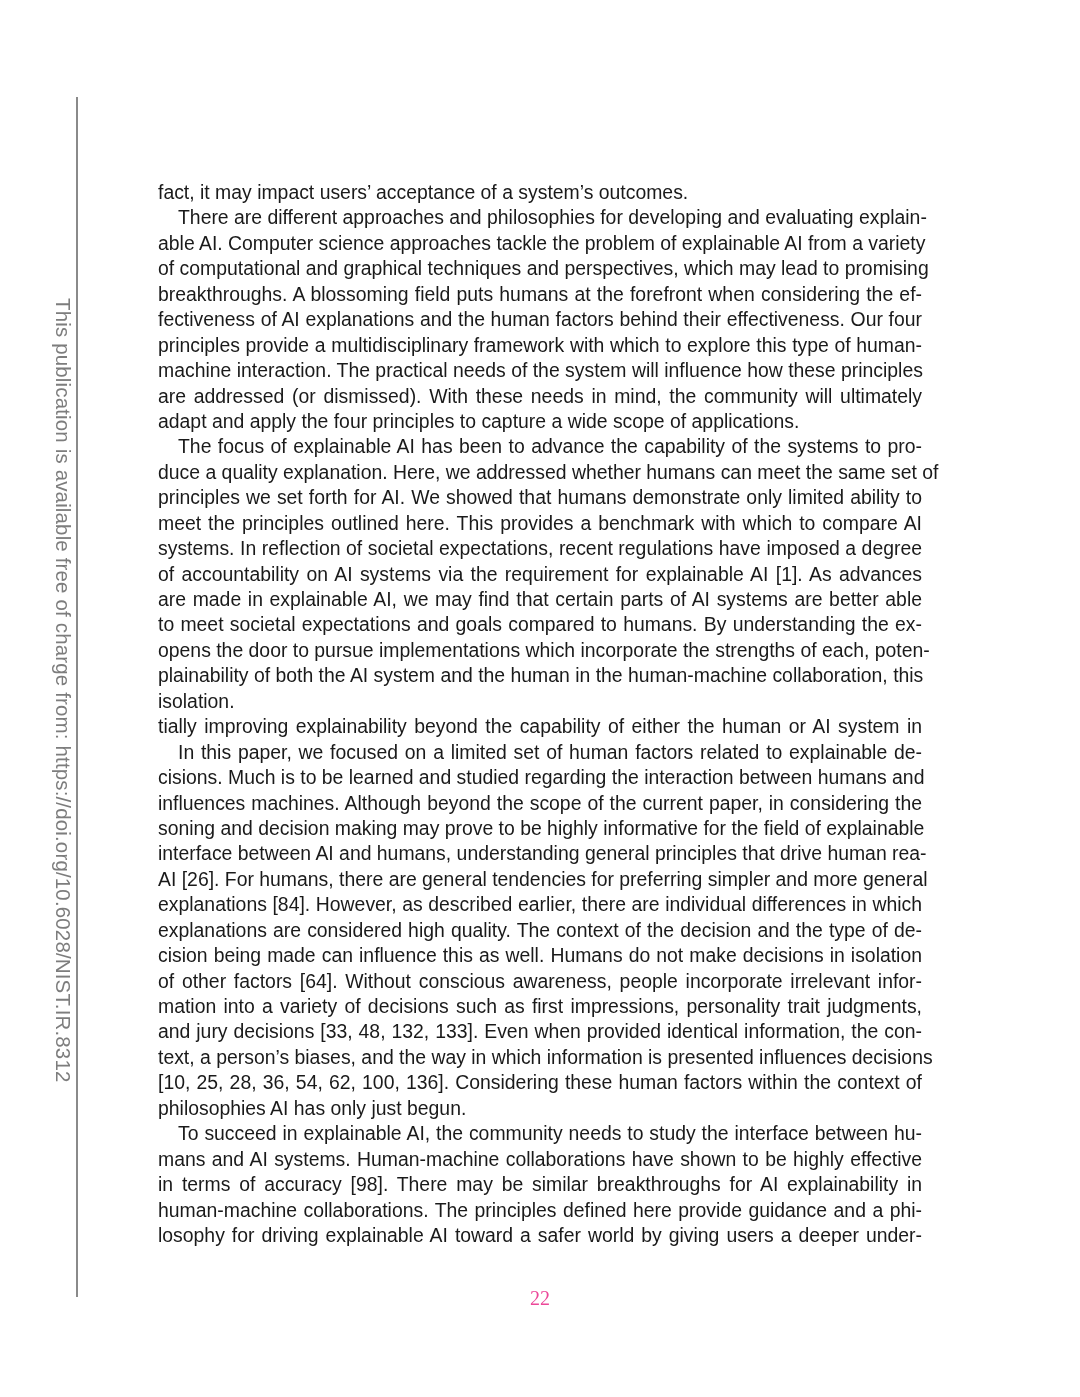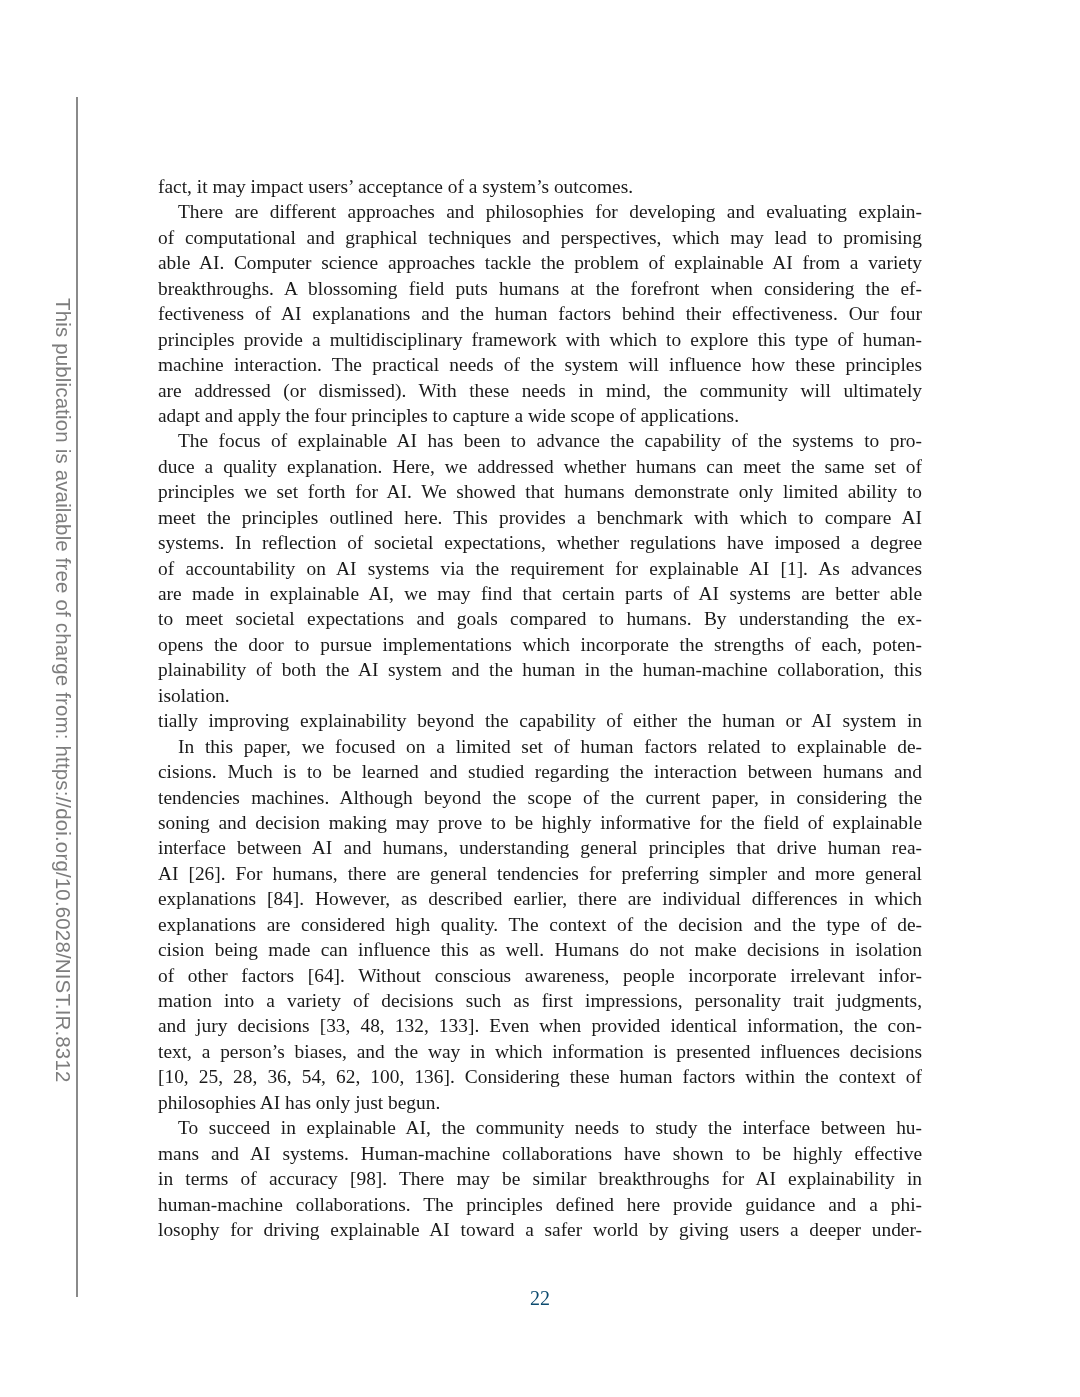--- a/index.html
+++ b/index.html
@@ -38,23 +38,23 @@
       font-family: "Liberation Sans", sans-serif;
       font-size: 20.5px;
       color: #7d7d7d;
       letter-spacing: 0.15px;
       white-space: nowrap;
       line-height: 30px;
     }
     .body-text {
       position: absolute;
       left: 158px;
-      top: 174px;
+      top: 180px;
       width: 764px;
-      font-family: Liberation Serif, serif;
+      font-family: Liberation Sans, sans-serif;
       font-size: 19.4px;
       line-height: 25.45px;
       color: #1a1a1a;
     }
     .line {
       display: block;
       text-align: justify;
       text-align-last: justify;
       white-space: nowrap;
       height: 25.45px;
@@ -67,67 +67,67 @@
       padding-left: 20px;
     }
     .page-number {
       position: absolute;
       left: 0;
       width: 1080px;
       top: 1287px;
       text-align: center;
       font-family: "Liberation Serif", serif;
       font-size: 20px;
-      color: #0c4a6e;
+      color: #ec4899;
     }
   </style>
 </head>
 <body>
 
 <div class="page">
   <div class="margin-rule"></div>
   <div class="side-note">This publication is available free of charge from: https://doi.org/10.6028/NIST.IR.8312</div>
 
   <div class="body-text">
 
     <div>
       <span class="line last">fact, it may impact users’ acceptance of a system’s outcomes.</span>
     </div>
 
     <div>
       <span class="line indent">There are different approaches and philosophies for developing and evaluating explain-</span>
+      <span class="line">able AI. Computer science approaches tackle the problem of explainable AI from a variety</span>
       <span class="line">of computational and graphical techniques and perspectives, which may lead to promising</span>
-      <span class="line">able AI. Computer science approaches tackle the problem of explainable AI from a variety</span>
       <span class="line">breakthroughs. A blossoming field puts humans at the forefront when considering the ef-</span>
       <span class="line">fectiveness of AI explanations and the human factors behind their effectiveness. Our four</span>
       <span class="line">principles provide a multidisciplinary framework with which to explore this type of human-</span>
       <span class="line">machine interaction. The practical needs of the system will influence how these principles</span>
       <span class="line">are addressed (or dismissed). With these needs in mind, the community will ultimately</span>
       <span class="line last">adapt and apply the four principles to capture a wide scope of applications.</span>
     </div>
 
     <div>
       <span class="line indent">The focus of explainable AI has been to advance the capability of the systems to pro-</span>
       <span class="line">duce a quality explanation. Here, we addressed whether humans can meet the same set of</span>
       <span class="line">principles we set forth for AI. We showed that humans demonstrate only limited ability to</span>
       <span class="line">meet the principles outlined here. This provides a benchmark with which to compare AI</span>
-      <span class="line">systems. In reflection of societal expectations, whether regulations have imposed a degree</span>
+      <span class="line">systems. In reflection of societal expectations, recent regulations have imposed a degree</span>
       <span class="line">of accountability on AI systems via the requirement for explainable AI [1]. As advances</span>
       <span class="line">are made in explainable AI, we may find that certain parts of AI systems are better able</span>
       <span class="line">to meet societal expectations and goals compared to humans. By understanding the ex-</span>
       <span class="line">opens the door to pursue implementations which incorporate the strengths of each, poten-</span>
       <span class="line">plainability of both the AI system and the human in the human-machine collaboration, this</span>
       <span class="line last">isolation.</span>
       <span class="line">tially improving explainability beyond the capability of either the human or AI system in</span>
     </div>
 
     <div>
       <span class="line indent">In this paper, we focused on a limited set of human factors related to explainable de-</span>
       <span class="line">cisions. Much is to be learned and studied regarding the interaction between humans and</span>
-      <span class="line">tendencies machines. Although beyond the scope of the current paper, in considering the</span>
+      <span class="line">influences machines. Although beyond the scope of the current paper, in considering the</span>
       <span class="line">soning and decision making may prove to be highly informative for the field of explainable</span>
       <span class="line">interface between AI and humans, understanding general principles that drive human rea-</span>
       <span class="line">AI [26]. For humans, there are general tendencies for preferring simpler and more general</span>
       <span class="line">explanations [84]. However, as described earlier, there are individual differences in which</span>
       <span class="line">explanations are considered high quality. The context of the decision and the type of de-</span>
       <span class="line">cision being made can influence this as well. Humans do not make decisions in isolation</span>
       <span class="line">of other factors [64]. Without conscious awareness, people incorporate irrelevant infor-</span>
       <span class="line">mation into a variety of decisions such as first impressions, personality trait judgments,</span>
       <span class="line">and jury decisions [33, 48, 132, 133]. Even when provided identical information, the con-</span>
       <span class="line">text, a person’s biases, and the way in which information is presented influences decisions</span>

